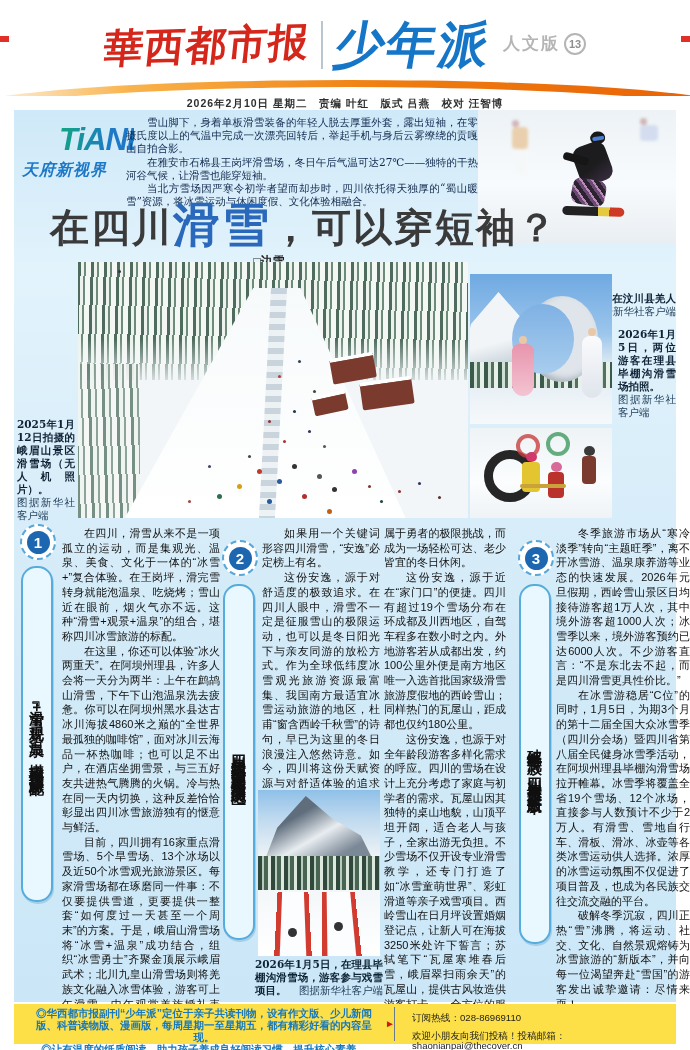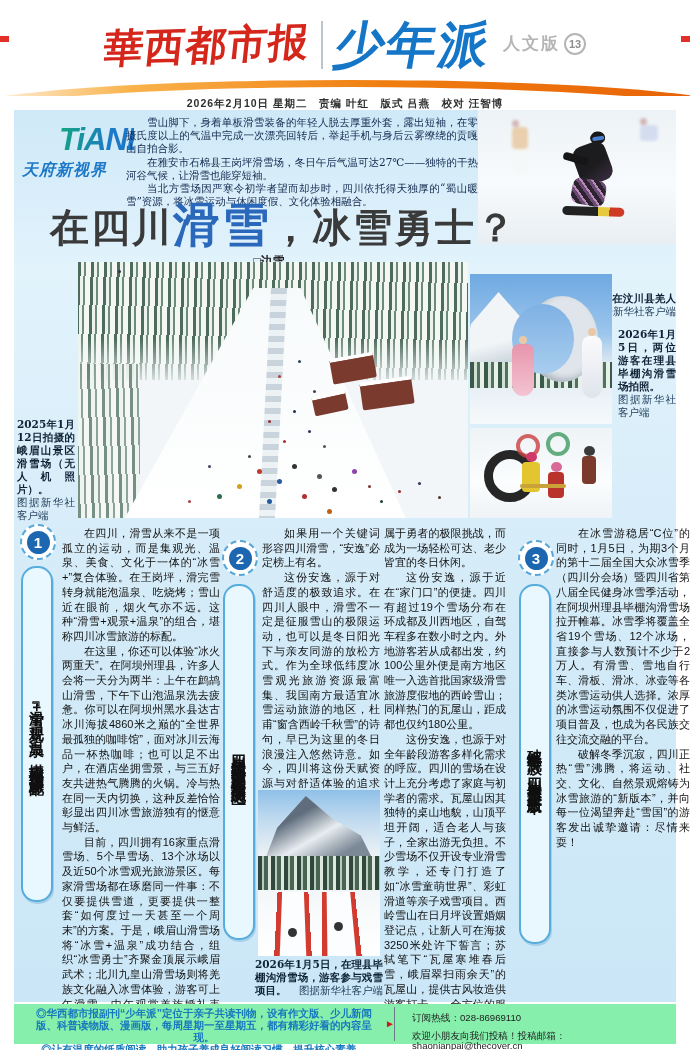--- a/index.html
+++ b/index.html
@@ -192,21 +192,21 @@
   .tcol{position:absolute;font-size:11px;line-height:14.7px;color:#101010;overflow:hidden;}
   .tcol p{margin:0;text-indent:2em;text-align:justify;}
   .noindent-first p:first-child{text-indent:0;}
 
   .col1{left:48px;top:416px;width:158px;height:478px;}
   .col2a{left:248px;top:416px;width:118px;height:262px;}
   .col3{left:370px;top:416px;width:122px;height:480px;}
   .col4{left:542px;top:416px;width:134px;height:482px;}
 
   
-  .footer{position:absolute;left:14px;top:1004px;width:662px;height:40px;background:#86efac;}
+  .footer{position:absolute;left:14px;top:1004px;width:662px;height:40px;background:#fde047;}
   .footer-left{position:absolute;left:14px;top:3px;width:352px;text-align:center;
       color:#1778be;font-weight:700;font-size:10.5px;line-height:12px;}
   .footer-left p{margin:0;}
   .footer-div{position:absolute;left:380px;top:3px;width:1px;height:34px;background:#6a7a86;}
   .red-arrow{position:absolute;left:371px;top:14px;color:#d01818;font-size:10px;}
   .footer-right{position:absolute;left:390px;top:1px;width:266px;color:#1c1c1c;
       font-size:9.6px;line-height:9.8px;}
   .footer-right p{margin:8px;}
 </style>
 </head>
@@ -265,21 +265,21 @@
         <div class="pants"></div>
         <div class="board"></div>
       </div>
     </div>
     <div class="abs caption cap-block cap-snowboarder">
       <p><span class="cap-text">2026年1月6日，滑雪爱好者在汶川县羌人谷滑雪场滑雪。</span>
          <span class="credit">图据新华社客户端</span></p>
     </div>
 
     <div class="headline">
-      <span class="hl-dark">在四川</span><span class="hl-blue">滑雪</span><span class="hl-dark">，冰雪勇士？</span>
+      <span class="hl-dark">在四川</span><span class="hl-blue">滑雪</span><span class="hl-dark">，可以穿短袖？</span>
     </div>
     <div class="byline">□边雪</div>
 
     <div class="photo ph-slope">
       <div class="trees-top"></div>
       <div class="trees-fade"></div>
       <div class="trees-left"></div>
       <div class="slope"></div>
       <div class="liftline"></div>
       <div class="huts">
@@ -375,20 +375,21 @@
     </div>
 
     <div class="badge" style="left:504px;top:430px;">
       <span class="num">3</span>
     </div>
     <div class="vtitle" style="left:505px;top:474px;height:356px;">
       <span>破解冬季沉寂，四川冰雪旅游奉上『新版本』</span>
     </div>
     <div class="tcol col4">
       <div>
+          <p>冬季旅游市场从“寒冷淡季”转向“主题旺季”，离不开冰雪游、温泉康养游等业态的快速发展。2026年元旦假期，西岭雪山景区日均接待游客超1万人次，其中境外游客超1000人次；冰雪季以来，境外游客预约已达6000人次。不少游客直言：“不是东北去不起，而是四川滑雪更具性价比。”</p>
           <p>在冰雪游稳居“C位”的同时，1月5日，为期3个月的第十二届全国大众冰雪季（四川分会场）暨四川省第八届全民健身冰雪季活动，在阿坝州理县毕棚沟滑雪场拉开帷幕。冰雪季将覆盖全省19个雪场、12个冰场，直接参与人数预计不少于2万人。有滑雪、雪地自行车、滑板、滑冰、冰壶等各类冰雪运动供人选择。浓厚的冰雪运动氛围不仅促进了项目普及，也成为各民族交往交流交融的平台。</p>
           <p>破解冬季沉寂，四川正热“雪”沸腾，将运动、社交、文化、自然景观熔铸为冰雪旅游的“新版本”，并向每一位渴望奔赴“雪国”的游客发出诚挚邀请：尽情来耍！</p>
         </div>
 
     </div>
 
   </div>
 
   <div class="footer">
     <div class="footer-left">

